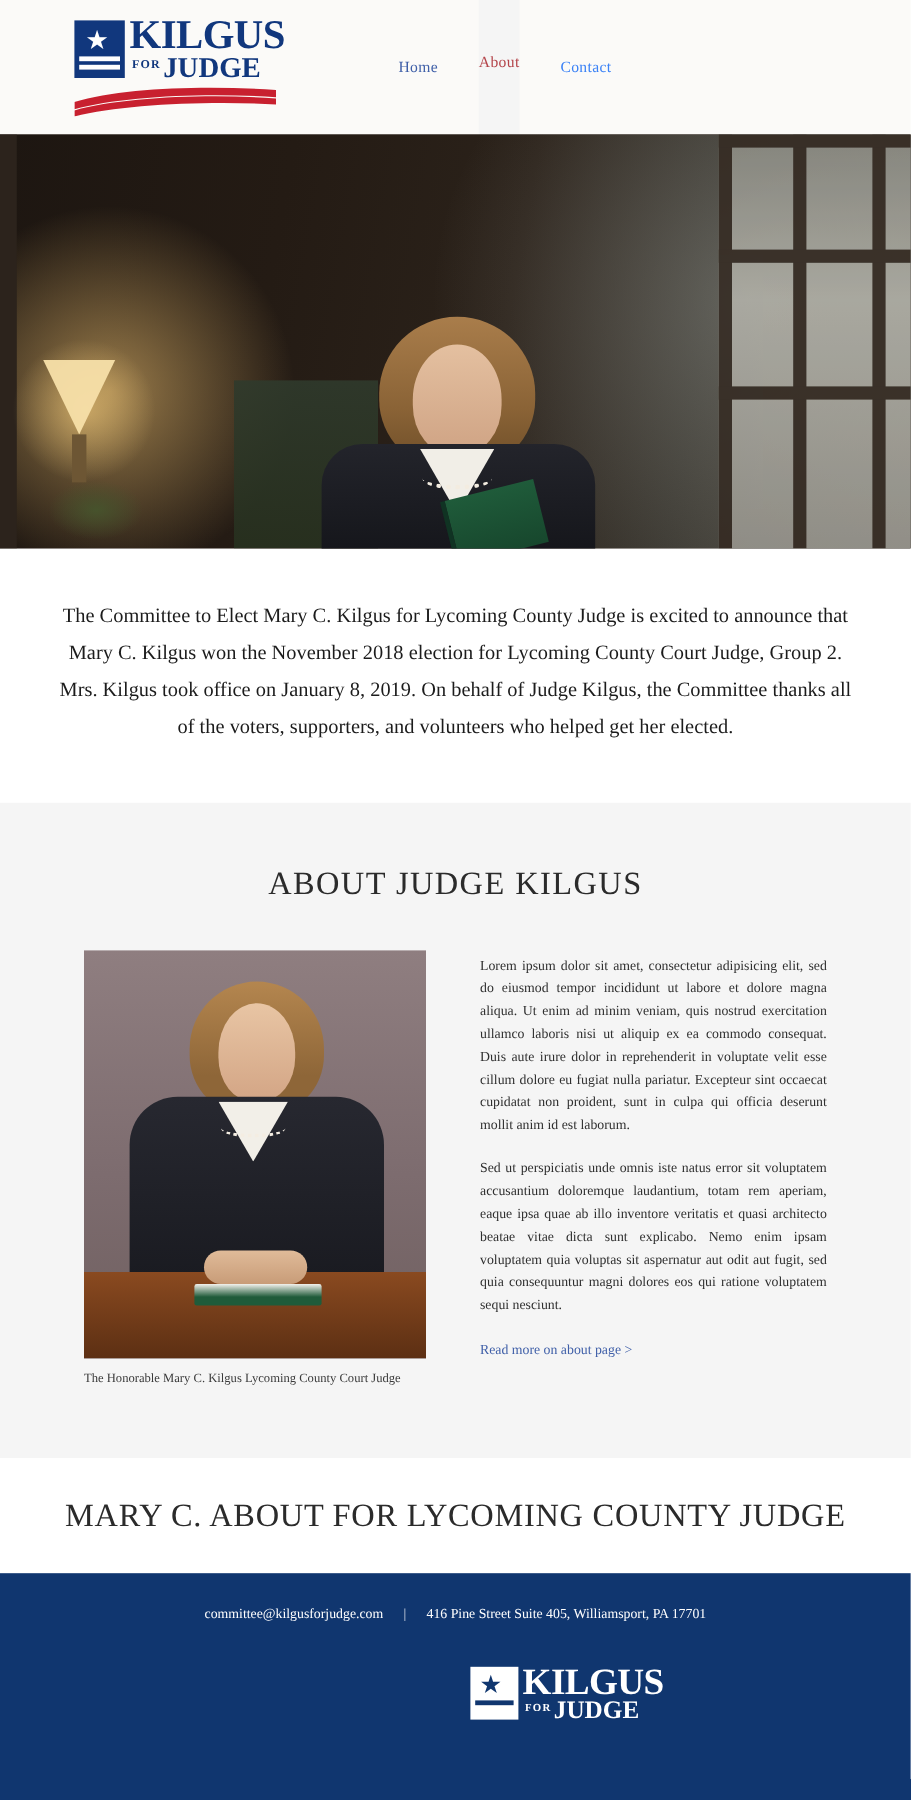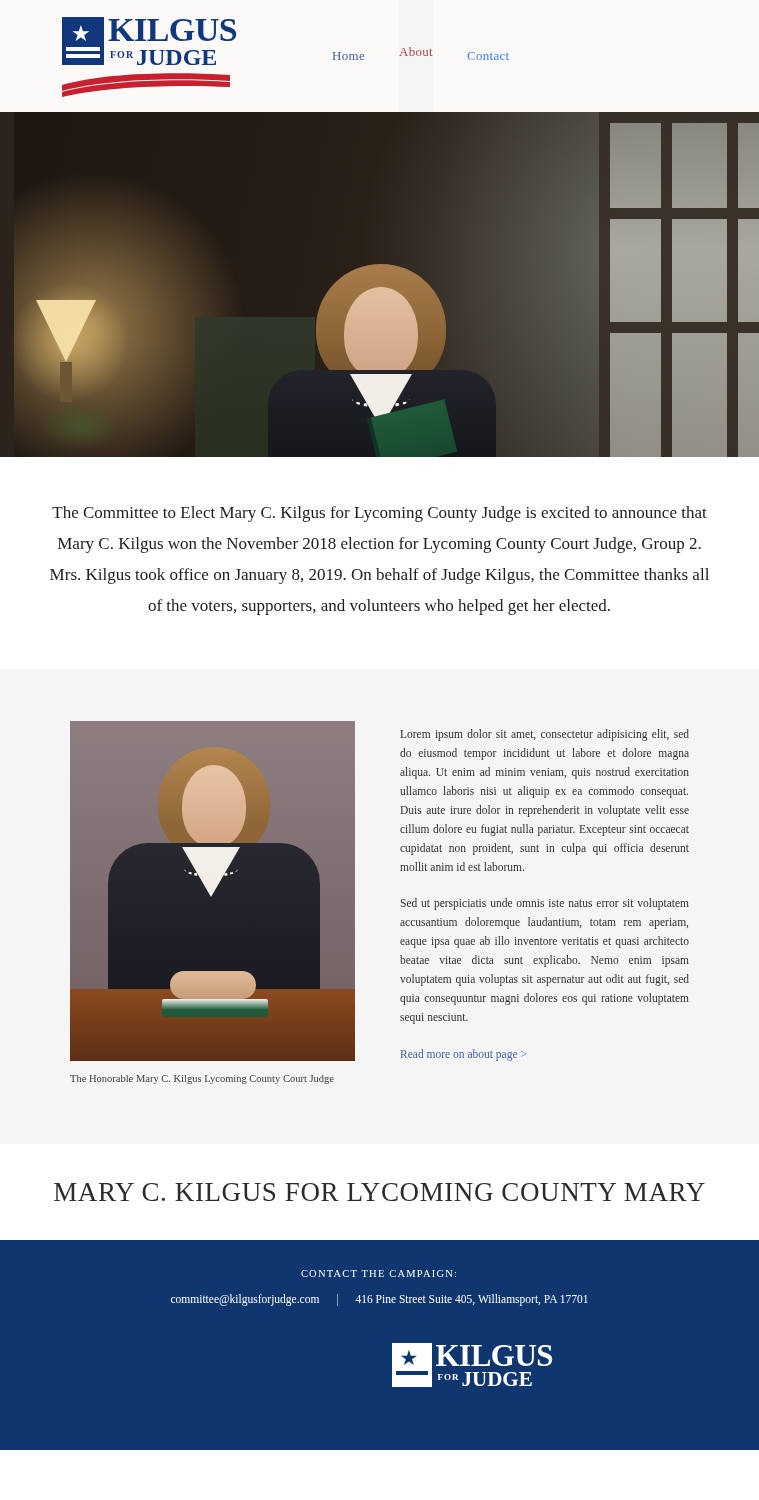--- a/index.html
+++ b/index.html
@@ -425,20 +425,21 @@
     <div class="figure-shirt"></div>
     <div class="figure-pearls"></div>
     <div class="figure-book"></div>
   </div>
 
   <div class="announce">
     <p>The Committee to Elect Mary C. Kilgus for Lycoming County Judge is excited to announce that Mary C. Kilgus won the November 2018 election for Lycoming County Court Judge, Group 2.  Mrs. Kilgus took office on January 8, 2019.  On behalf of Judge Kilgus, the Committee thanks all of the voters, supporters, and volunteers who helped get her elected.</p>
   </div>
 
   <div class="about">
+    <h2>ABOUT JUDGE KILGUS</h2>
     <div class="about-inner">
       <div class="about-photo-col">
         <div class="about-photo">
           <div class="ap-hair"></div>
           <div class="ap-face"></div>
           <div class="ap-body"></div>
           <div class="ap-shirt"></div>
           <div class="ap-pearls"></div>
           <div class="ap-desk"></div>
           <div class="ap-book"></div>
@@ -448,25 +449,24 @@
       </div>
       <div class="about-text">
         <p>Lorem ipsum dolor sit amet, consectetur adipisicing elit, sed do eiusmod tempor incididunt ut labore et dolore magna aliqua. Ut enim ad minim veniam, quis nostrud exercitation ullamco laboris nisi ut aliquip ex ea commodo consequat. Duis aute irure dolor in reprehenderit in voluptate velit esse cillum dolore eu fugiat nulla pariatur. Excepteur sint occaecat cupidatat non proident, sunt in culpa qui officia deserunt mollit anim id est laborum.</p>
         <p>Sed ut perspiciatis unde omnis iste natus error sit voluptatem accusantium doloremque laudantium, totam rem aperiam, eaque ipsa quae ab illo inventore veritatis et quasi architecto beatae vitae dicta sunt explicabo. Nemo enim ipsam voluptatem quia voluptas sit aspernatur aut odit aut fugit, sed quia consequuntur magni dolores eos qui ratione voluptatem sequi nesciunt.</p>
         <a class="readmore" href="#">Read more on about page &gt;</a>
       </div>
     </div>
   </div>
 
   <div class="banner">
-    <h3>MARY C. KILGUS FOR LYCOMING COUNTY MARY</h3>
+    <h3>MARY C. ABOUT FOR LYCOMING COUNTY JUDGE</h3>
   </div>
 
   <div class="footer">
-    <div class="contact-title">CONTACT THE CAMPAIGN:</div>
     <div class="contact-line">
       <a href="#">committee@kilgusforjudge.com</a>
       <span class="sep">|</span>
       <span>416 Pine Street Suite 405, Williamsport, PA 17701</span>
     </div>
 
     <a class="footer-logo" href="#">
       <span class="fl-flagbox"></span>
       <span class="fl-star">★</span>
       <span class="fl-stripe s1"></span>

